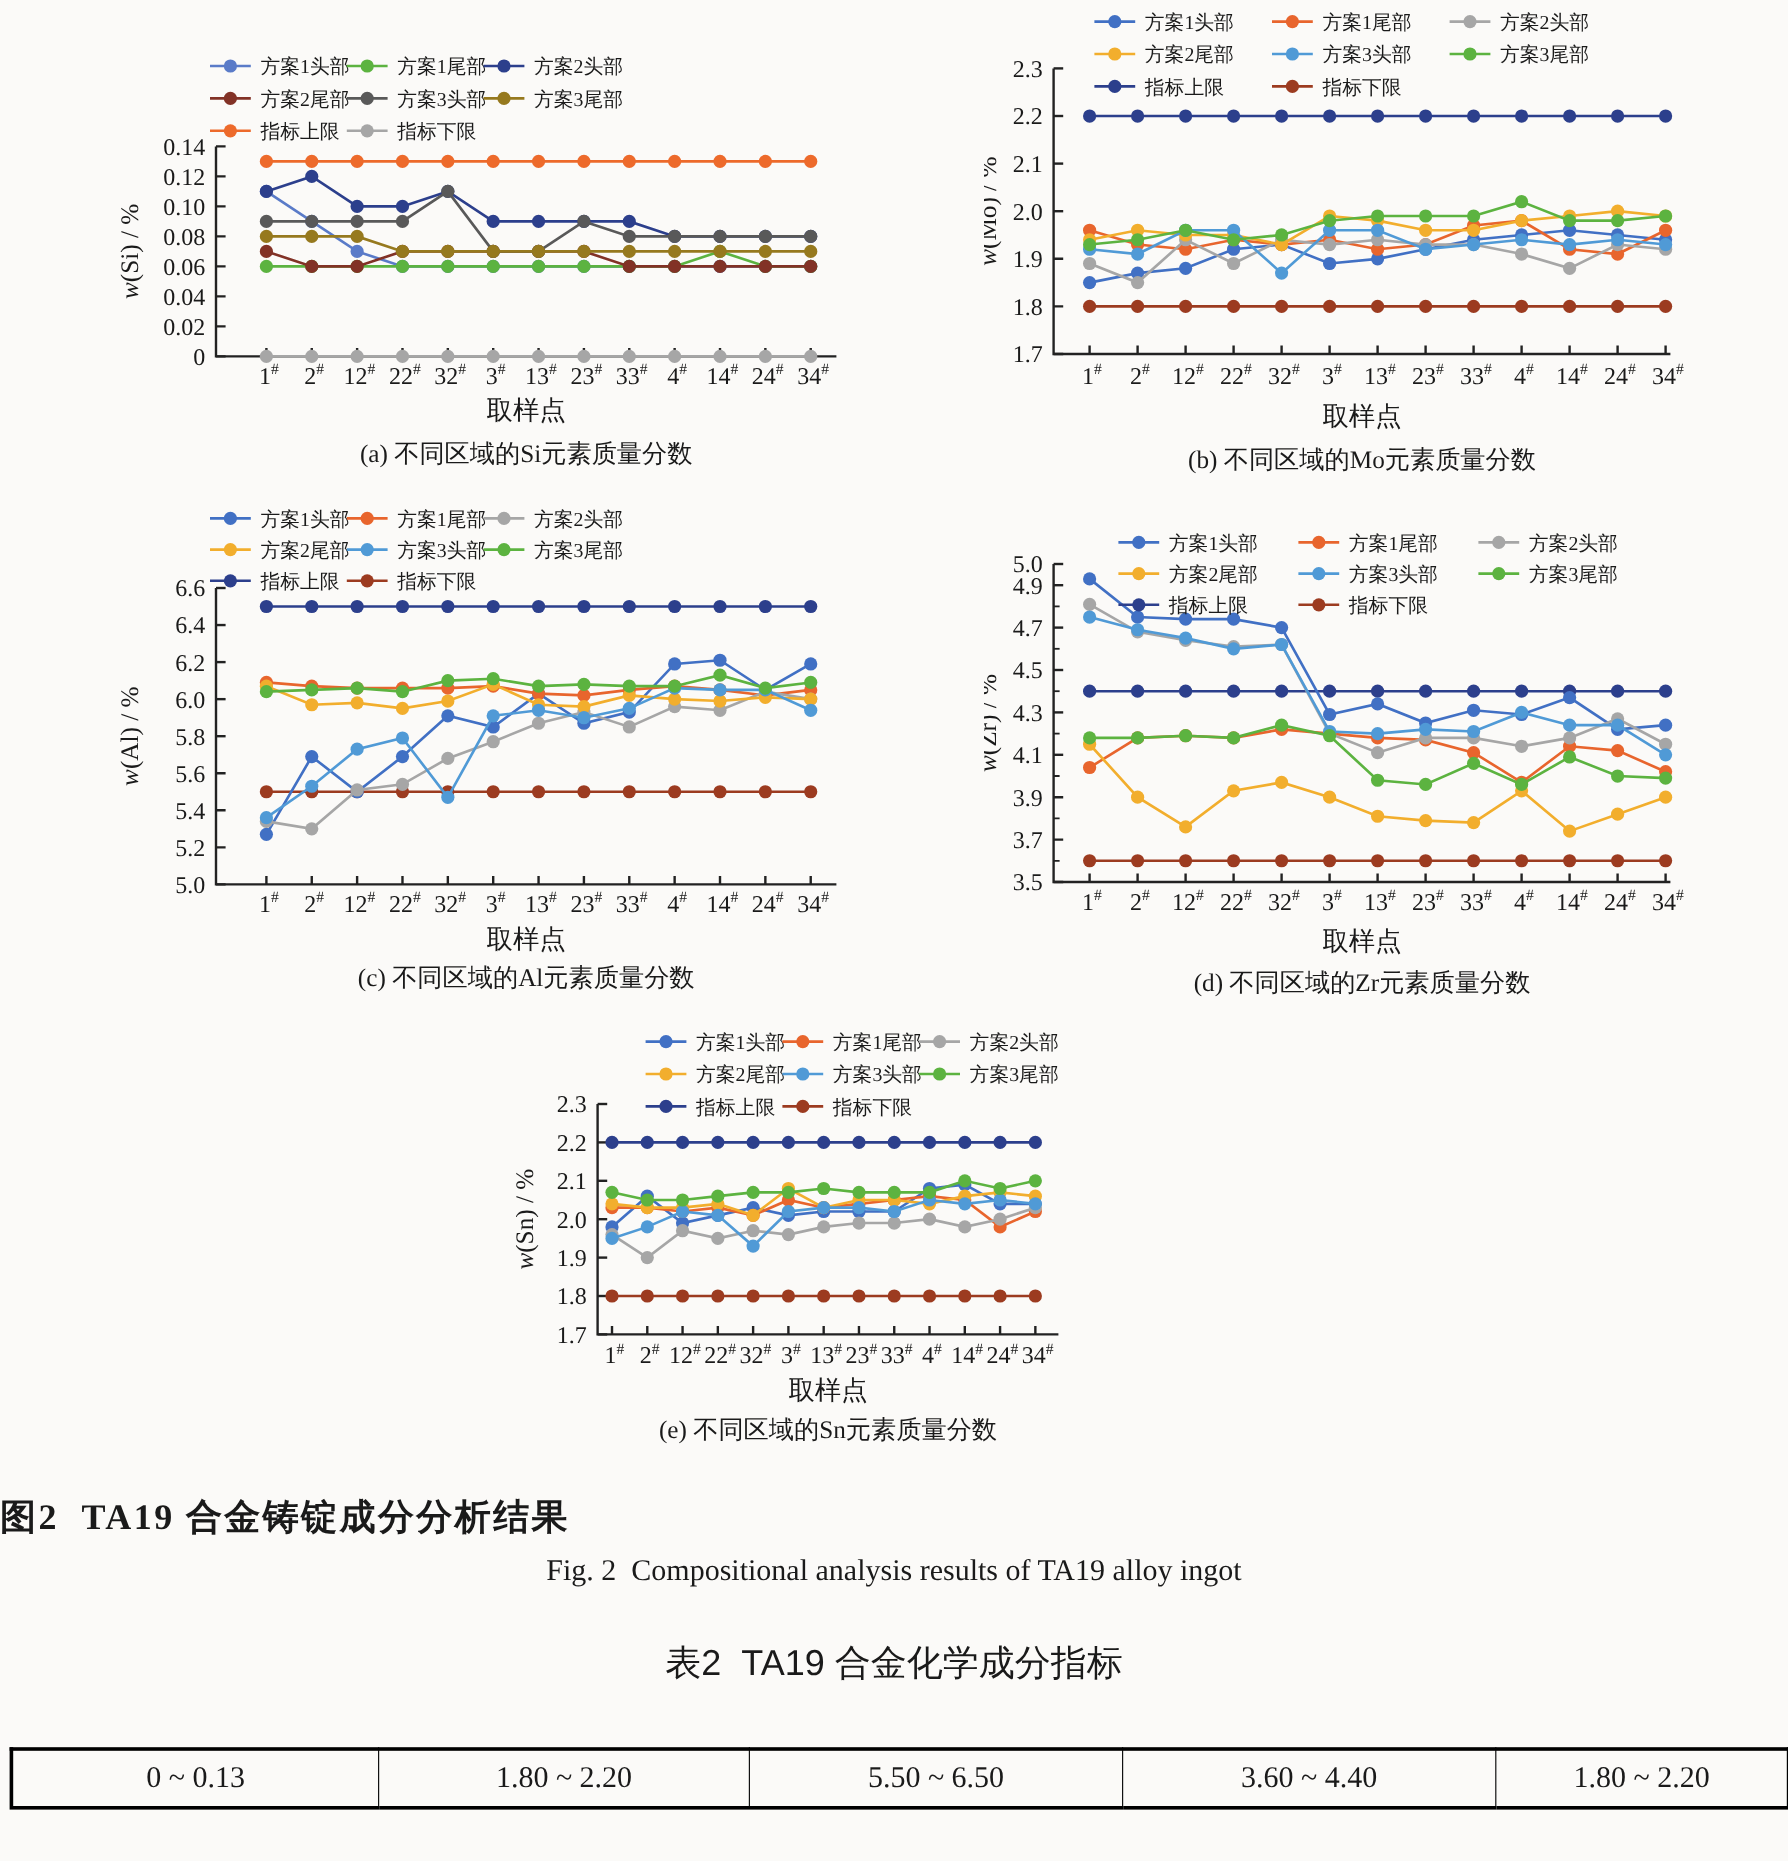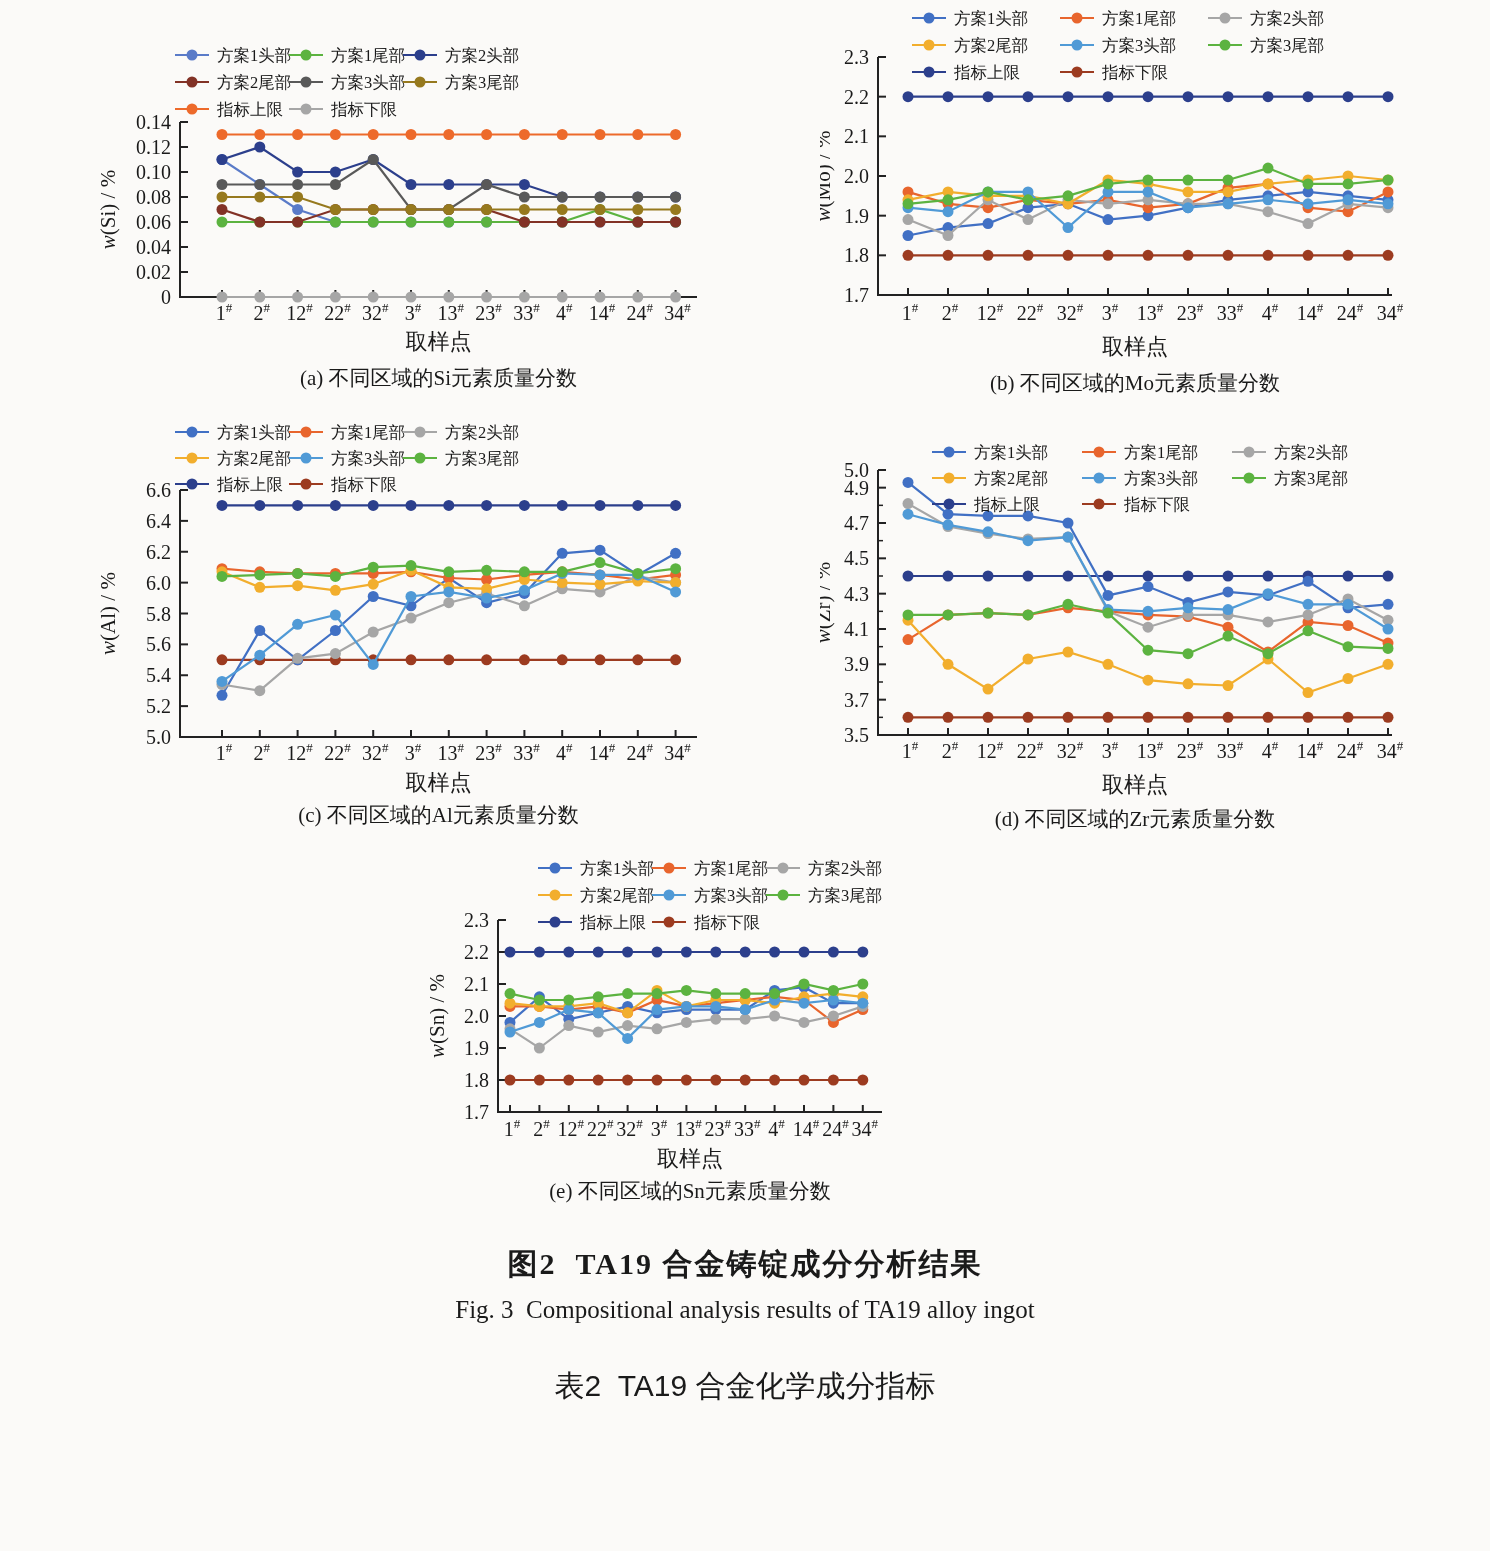--- a/index.html
+++ b/index.html
@@ -1,20 +1,20 @@
 <!DOCTYPE html>
 <html><head>
 <meta charset="utf-8">
 <style>
   html,body{margin:0;padding:0;}
   body{background:#e9e8e6;}
   .page{position:relative;width:1490px;height:1551px;background:#fbfaf8;overflow:hidden;
         font-family:"Liberation Serif", serif;color:#1a1a1a;}
   .chart{position:absolute;}
-  .fig-cap-zh{position:absolute;left:0;top:1244px;width:100%;text-align:center;
+  .fig-cap-zh{position:absolute;left:0;top:1244px;width:100%;text-align:left;
       font-size:30px;font-weight:700;letter-spacing:2px;white-space:pre;}
   .fig-cap-en{position:absolute;left:0;top:1296px;width:100%;text-align:center;
       font-size:25px;white-space:pre;}
   .tbl-title-zh{position:absolute;left:0;top:1366px;width:100%;text-align:center;
       font-family:"Liberation Sans", sans-serif;font-size:30px;font-weight:400;white-space:pre;}
   .tbl-title-row{position:absolute;left:0;top:1418px;width:100%;height:30px;}
   .tbl-title-en{display:block;width:100%;text-align:center;font-size:25px;white-space:pre;}
   .tbl-unit{position:absolute;right:10px;top:2px;font-size:23px;}
   table.comp{position:absolute;left:8px;top:1456px;width:1474px;border-collapse:collapse;
       table-layout:fixed;background:#fbfaf8;}
@@ -1153,19 +1153,26 @@
           </g>
           <g>
             <line x1="222" y1="82" x2="256" y2="82" stroke="#9c3b20" stroke-width="2.2"></line>
             <circle cx="239" cy="82" r="5.5" fill="#9c3b20"></circle>
             <text x="264" y="88">指标下限</text>
           </g>
         </g>
       </svg></div>
 
   <div class="fig-cap-zh">图2  TA19 合金铸锭成分分析结果</div>
-  <div class="fig-cap-en">Fig. 3  Compositional analysis results of TA19 alloy ingot</div>
+  <div class="fig-cap-en">Fig. 2  Compositional analysis results of TA19 alloy ingot</div>
   <div class="tbl-title-zh">表2  TA19 合金化学成分指标</div>
   <table class="comp">
     <tbody>
+        <tr class="val">
+          <td style="width: 304px;">0 ~ 0.13</td>
+          <td style="width: 308px;">1.80 ~ 2.20</td>
+          <td style="width: 310px;">5.50 ~ 6.50</td>
+          <td style="width: 310px;">3.60 ~ 4.40</td>
+          <td style="width: 242px;">1.80 ~ 2.20</td>
+        </tr>
       </tbody>
   </table>
 </div>
 
 </body></html>

